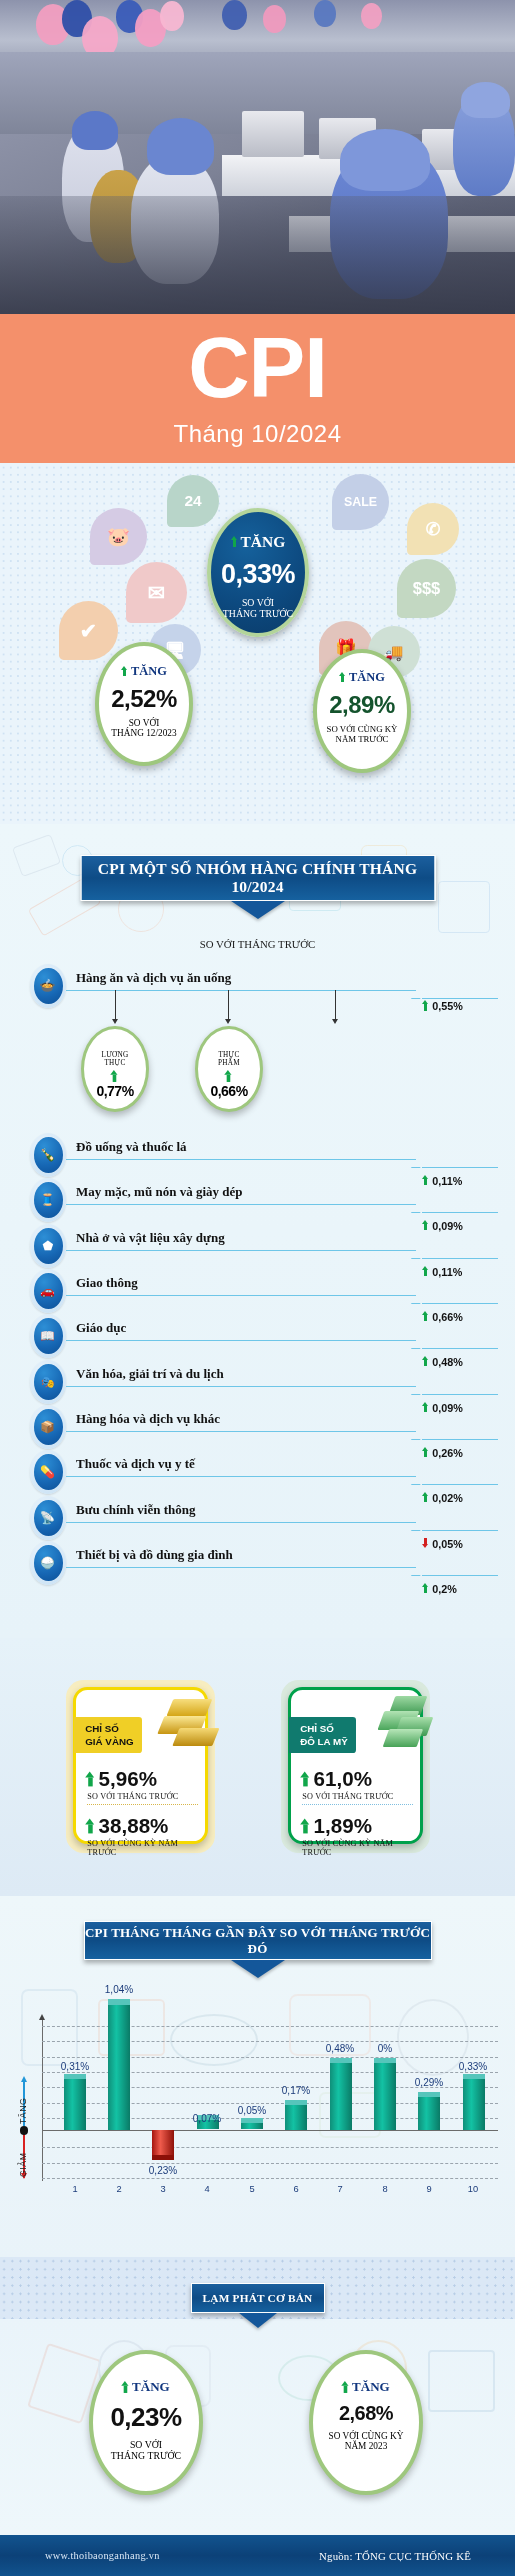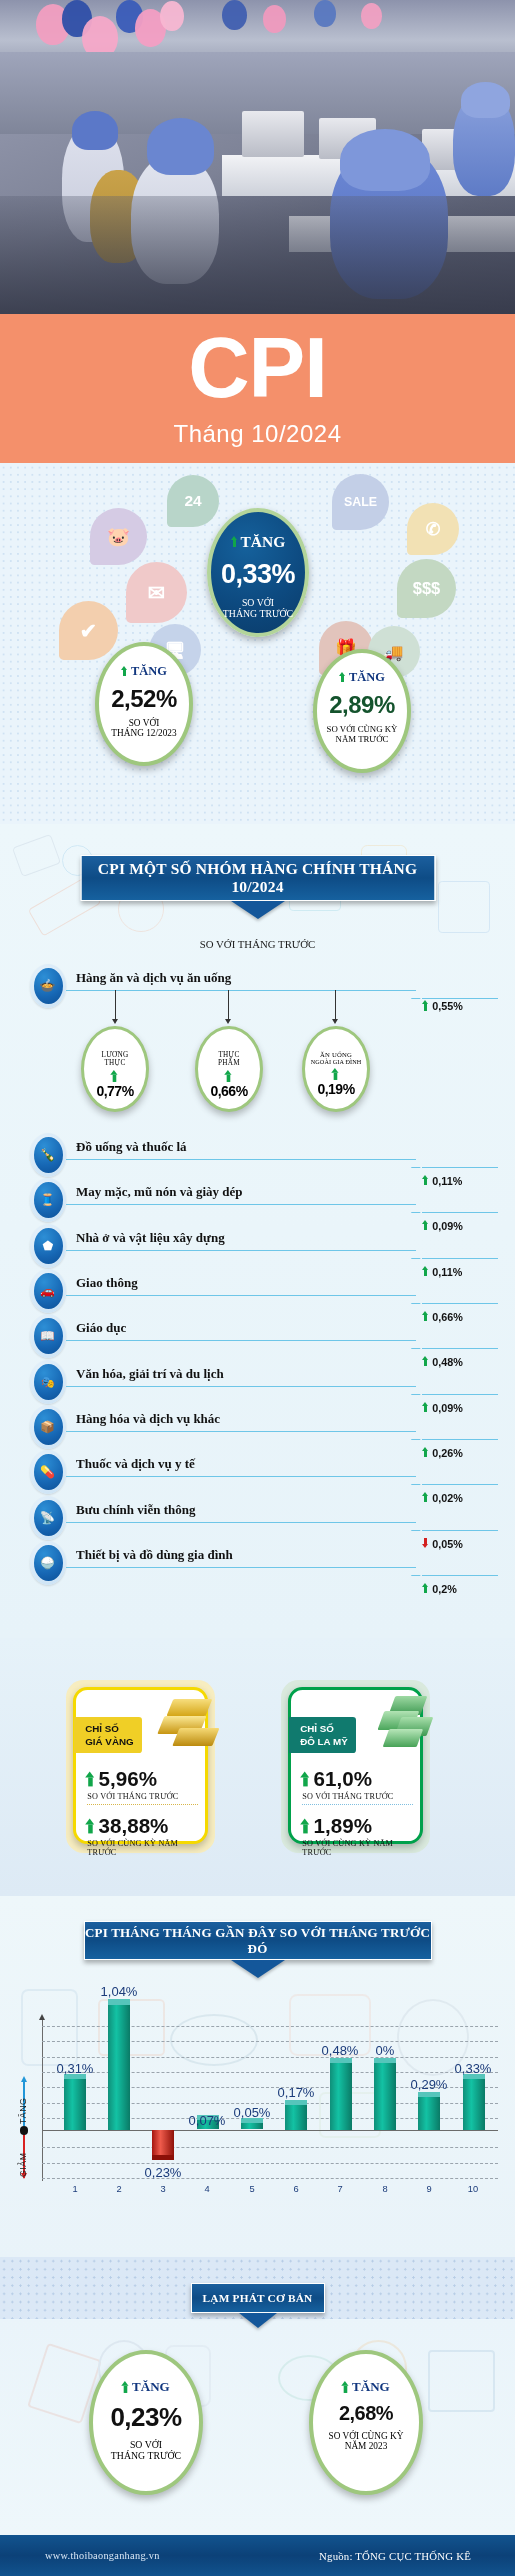--- a/index.html
+++ b/index.html
@@ -193,21 +193,21 @@
   .idx-cap { font-family: "Liberation Serif", serif; font-size: 8.2px; color: #111; margin-top: 1px; letter-spacing:0.2px;}
   .dash-sep { position:absolute; left: 11.3px; width: 111px; border-top: 1px dotted #d8b64a; }
 
   
   .chart-area { position: absolute; left: 0; width: 515px; }
   .axis-y { position:absolute; background:#6b6b6b; width:0.5px; }
   .axis-x { position:absolute; background:#6b6b6b; height:0.5px; }
   .grid { position:absolute; height:0; border-top: 0.5px dashed #9aa4ad; }
   .bar { position:absolute; }
   .bar-lbl {
-    position:absolute; font-family:"Liberation Sans", sans-serif; font-size:13px;
+    position:absolute; font-family:"Liberation Sans", sans-serif; font-size:10px;
     color:#1b3b7a; font-weight:normal; text-align:center; white-space:nowrap;
   }
   .xtick {
     position:absolute; font-family:"Liberation Sans", sans-serif; font-size:9.3px; color:#1b3b7a;
     text-align:center;
   }
   .ylab {
     position:absolute; font-family:"Liberation Sans", sans-serif; font-size:8.8px; color:#222;
     transform: rotate(-90deg); transform-origin: left top; letter-spacing:0.5px;
   }
@@ -371,28 +371,20 @@
 
   <div class="oval-white" style="left:195px;top:202px;width:68px;height:86px;border-width:3.6px;">
     <div style="font-size:7.2px;margin-top:21.6px;letter-spacing:0.3px;">THỰC</div>
     <div style="font-size:7.2px;letter-spacing:0.3px;">PHẨM</div>
     <div style="display:flex;justify-content:center;margin-top:4.1px;">
         <span class="au" style="transform:scale(1.2);"></span>
       </div>
     <div class="big-pct" style="font-size:14px;margin-top:2.1px;">0,66%</div>
   </div>
 
-  <div class="oval-white" style="left:302px;top:202px;width:68px;height:86px;border-width:3.6px;">
-    <div style="font-size:6.7px;margin-top:21.6px;letter-spacing:0.2px;">ĂN UỐNG</div>
-    <div style="font-size:6.2px;letter-spacing:0.1px;">NGOÀI GIA ĐÌNH</div>
-    <div style="display:flex;justify-content:center;margin-top:4.1px;">
-        <span class="au" style="transform:scale(1.2);"></span>
-      </div>
-    <div class="big-pct" style="font-size:14px;margin-top:2.1px;">0,19%</div>
-  </div>
 
   <div class="cat-row" style="top:307px;">
     <div class="cat-icon">
         <div class="inner" style="font-size:12.4px;">🍾</div>
       </div>
     <div class="cat-label">Đồ uống và thuốc lá</div>
     <div class="cat-line" style="width:350px;"></div>
     <div class="cat-diag" style="left:415px;"></div>
     <div class="cat-line2" style="left:422px;width:76px;"></div>
     <div class="cat-val" style="left:422px;">

